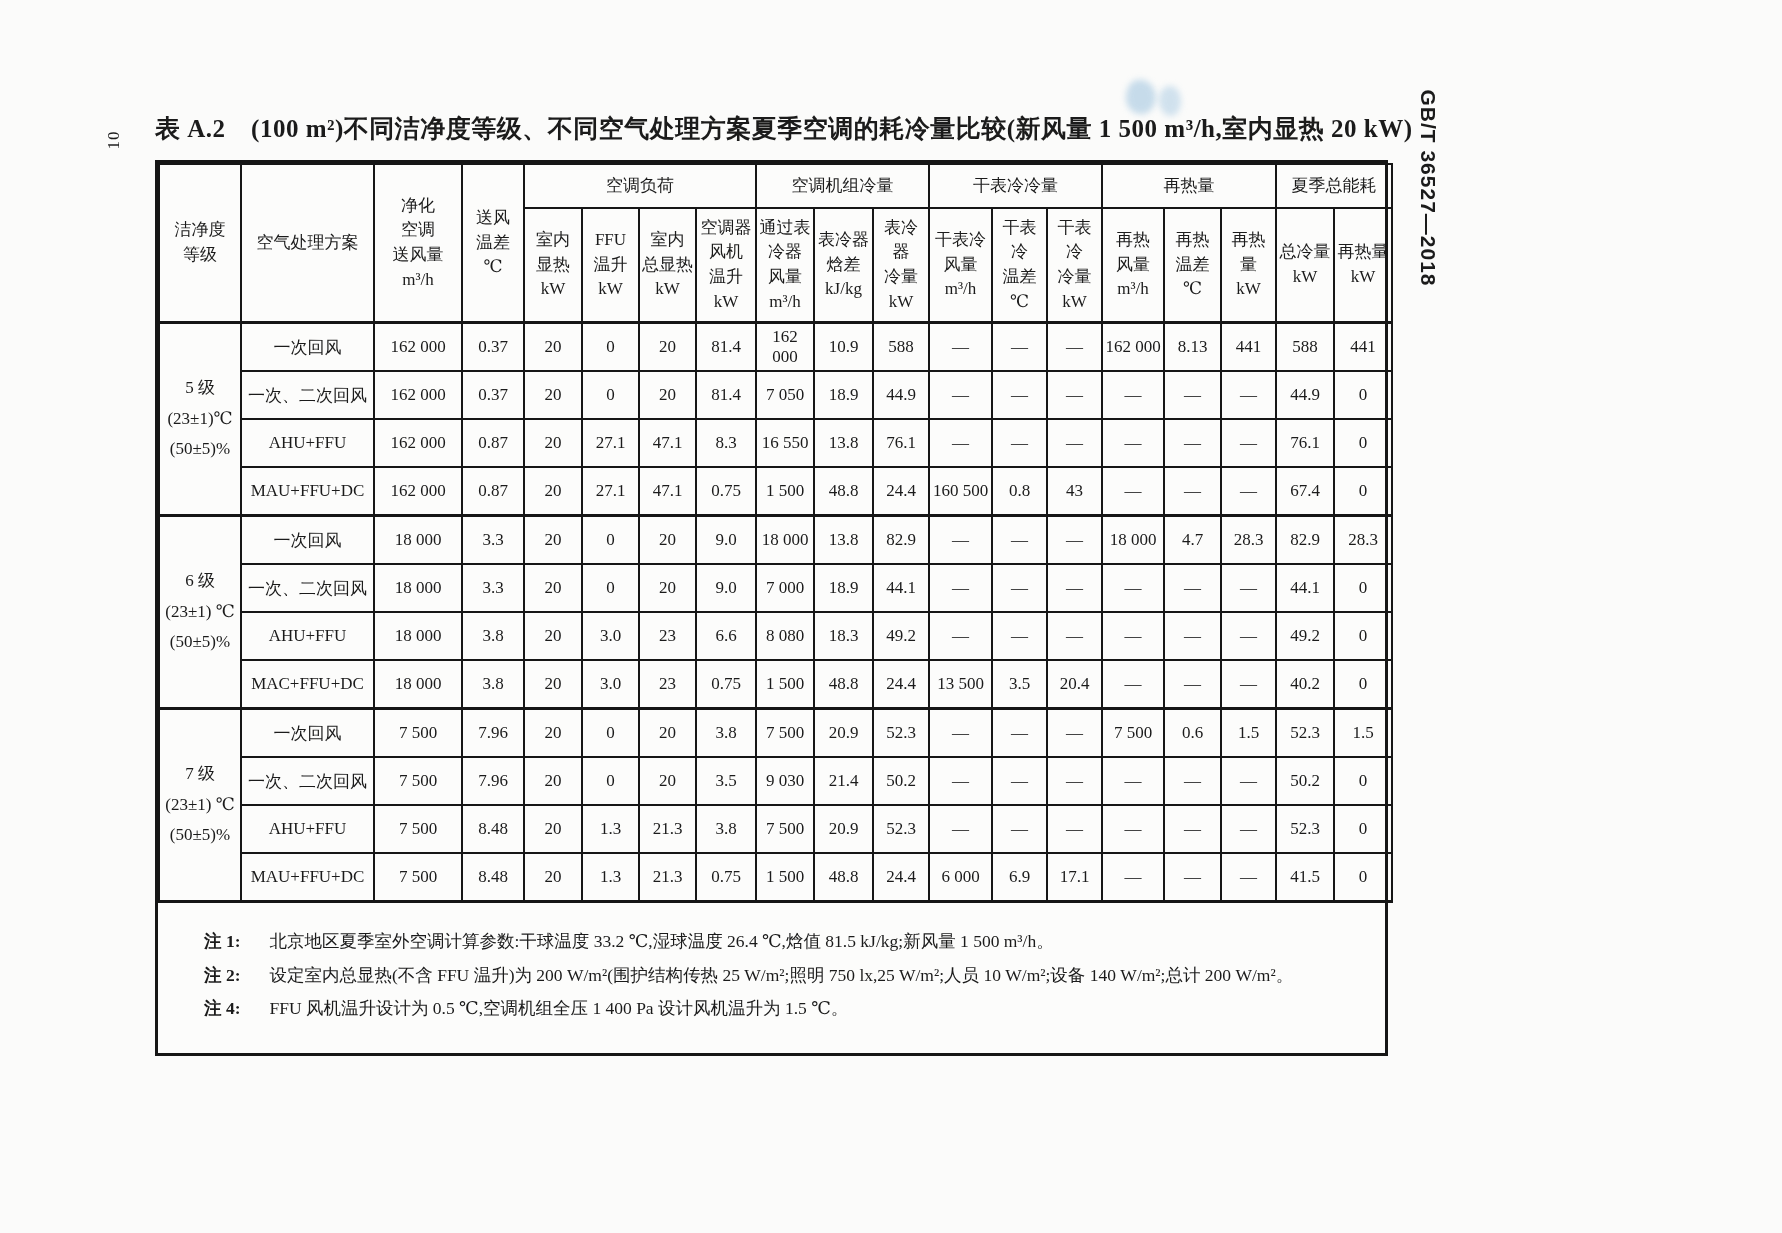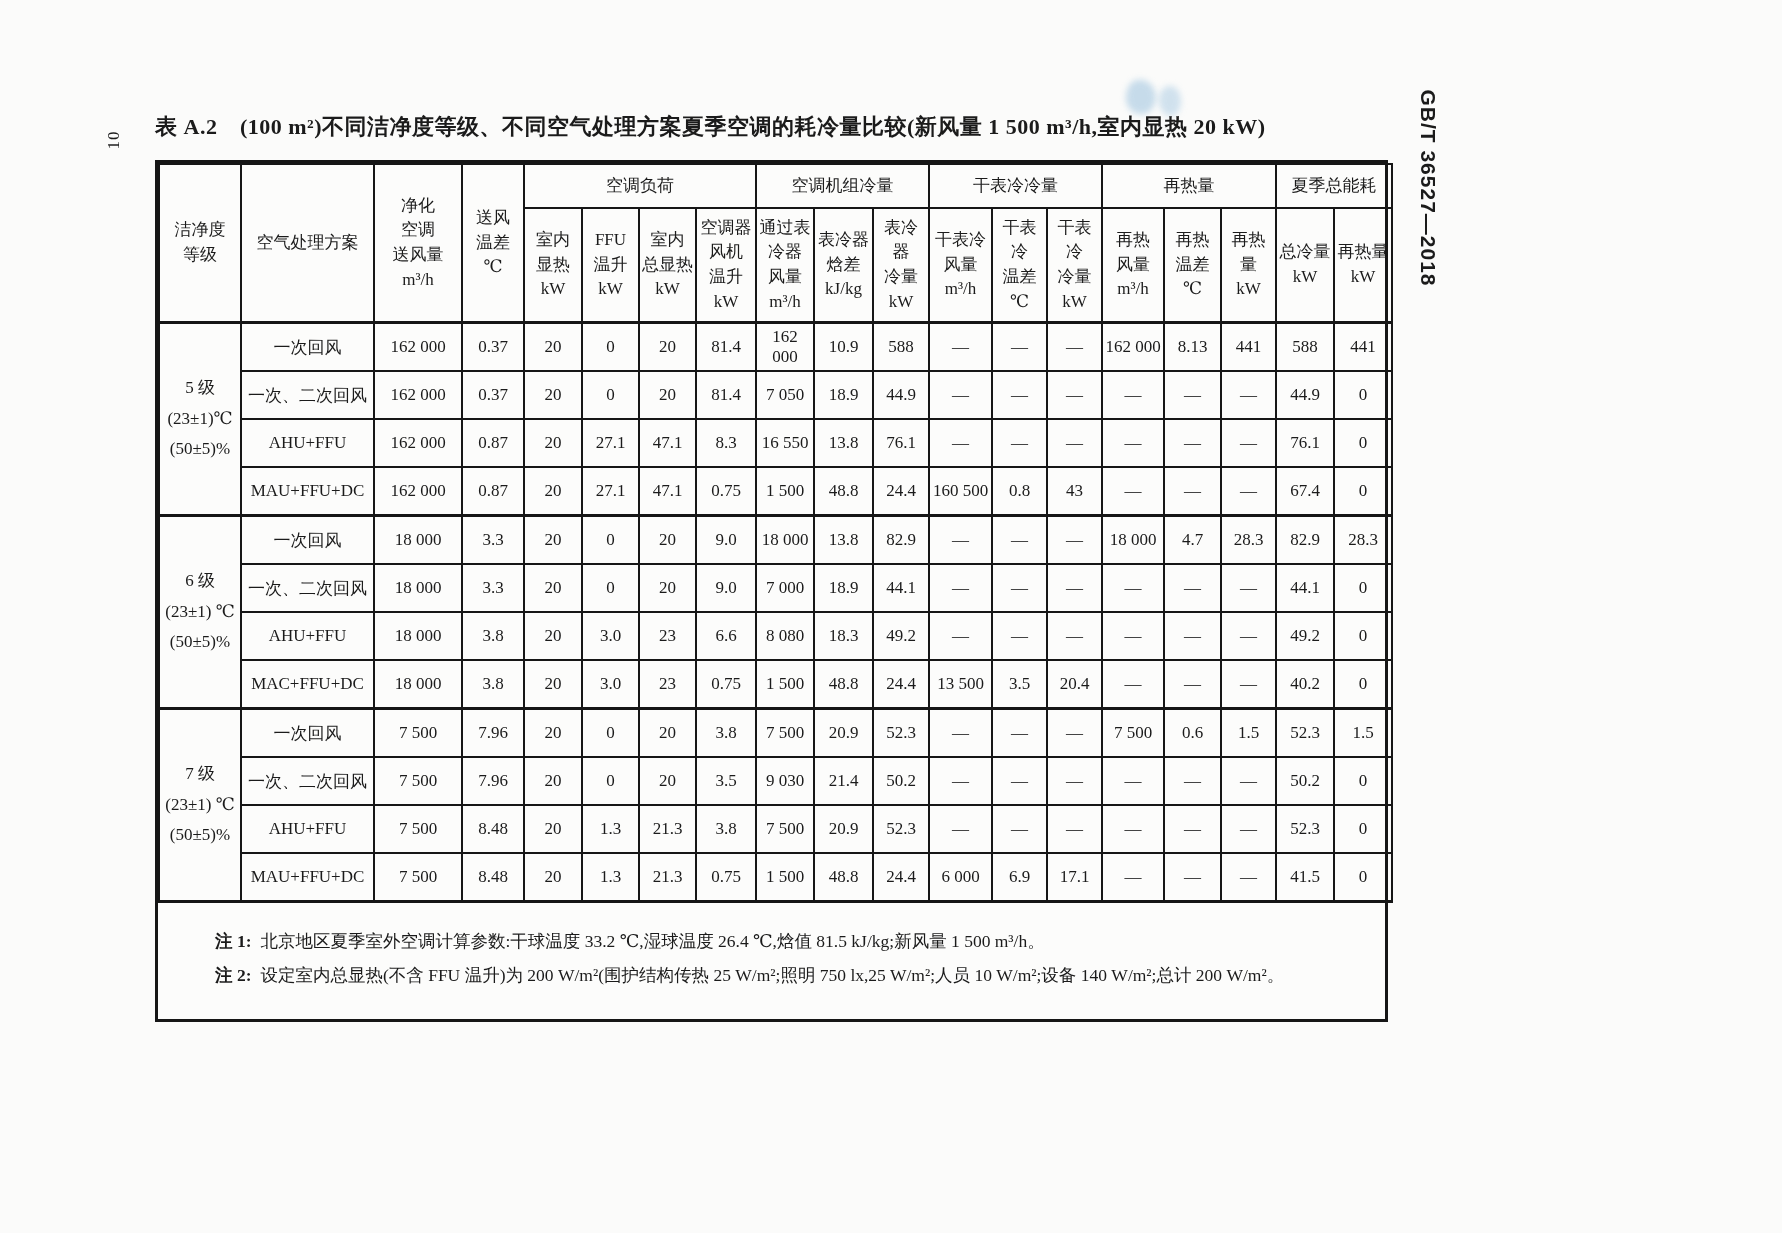--- a/index.html
+++ b/index.html
@@ -1,22 +1,22 @@
 <!DOCTYPE html>
 <html><head>
 <meta charset="utf-8">
 <style>
   html,body{margin:0;padding:0;background:#e8e8e8;}
   .page{
     position:relative;width:1782px;height:1233px;background:#fbfbfa;
     overflow:hidden;font-family:"Liberation Serif","DejaVu Serif",serif;color:#1b1b1b;
   }
   .title{
-    position:absolute;left:155px;top:112px;width:1233px;
-    font-size:22px;font-weight:bold;letter-spacing:.5px;white-space:nowrap;
+    position:absolute;left:155px;top:112px;width:1233px;text-align:center;
+    font-size:25px;font-weight:bold;letter-spacing:.5px;white-space:nowrap;
   }
   .page-num{
     position:absolute;left:104px;top:130px;transform:rotate(-90deg);
     font-size:17px;letter-spacing:1px;
   }
   .std-num{
     position:absolute;left:1318px;top:176px;width:220px;text-align:center;
     transform:rotate(90deg);font-weight:bold;font-size:21px;letter-spacing:1px;
     font-family:"Liberation Sans","DejaVu Sans",sans-serif;
   }
@@ -33,21 +33,21 @@
     padding:1px 2px;font-weight:normal;font-size:17px;overflow:hidden;
   }
   thead th{white-space:pre-line;line-height:1.45;}
   thead tr.grp-row th{height:40px;}
   thead tr.sub-row th{height:110px;}
   tbody td{height:44px;}
   td.group-label{white-space:pre-line;line-height:1.8;margin-left:37px;}
   tr.group-start td{border-top:3px solid #161616;}
   tbody{border-bottom:3px solid #161616;}
   .notes{padding:20px 18px 26px 44px;font-size:17.5px;}
-  .note{display:flex;margin:3px 13px;line-height:1.75;}
+  .note{display:flex;margin:3px 2px;line-height:1.75;gap:20px;}
   .note .nlabel{font-weight:bold;white-space:nowrap;margin-right:9px;}
   .note .ntext{flex:1;}
 </style>
 </head>
 <body>
 
 <div class="page">
 
   <div class="wm wm1"></div>
   <div class="wm wm2"></div>
@@ -400,16 +400,20 @@
 
     <div class="notes">
       <div class="note">
         <span class="nlabel">注 1:</span>
         <span class="ntext">北京地区夏季室外空调计算参数:干球温度 33.2 ℃,湿球温度 26.4 ℃,焓值 81.5 kJ/kg;新风量 1 500 m³/h。</span>
       </div>
       <div class="note">
         <span class="nlabel">注 2:</span>
         <span class="ntext">设定室内总显热(不含 FFU 温升)为 200 W/m²(围护结构传热 25 W/m²;照明 750 lx,25 W/m²;人员 10 W/m²;设备 140 W/m²;总计 200 W/m²。</span>
       </div>
+      <div class="note">
+        <span class="nlabel">注 4:</span>
+        <span class="ntext">FFU 风机温升设计为 0.5 ℃,空调机组全压 1 400 Pa 设计风机温升为 1.5 ℃。</span>
+      </div>
     </div>
   </div>
 
 </div>
 
 </body></html>

